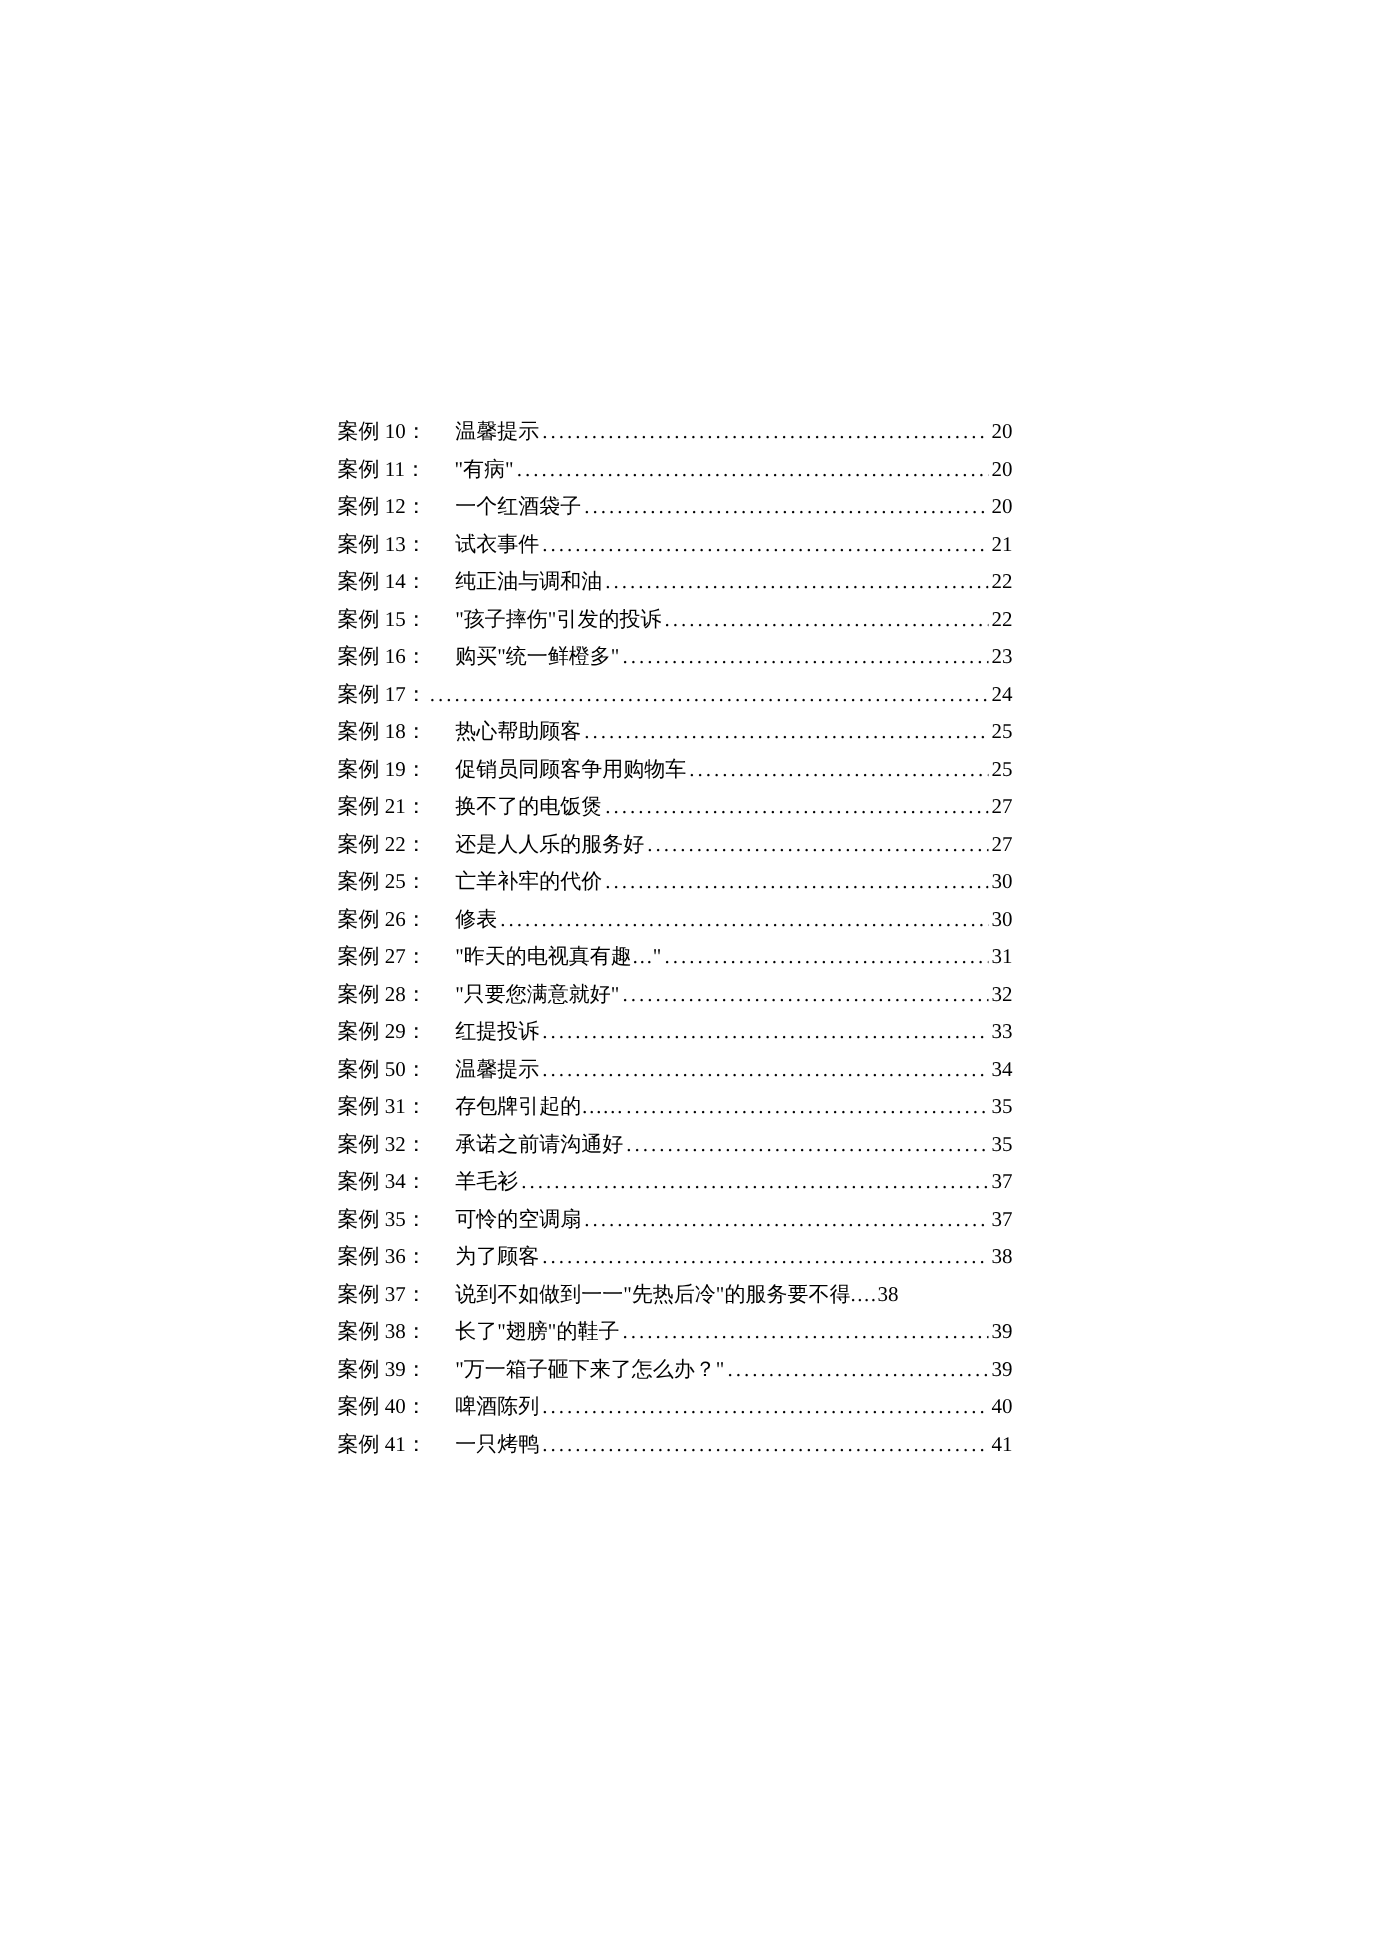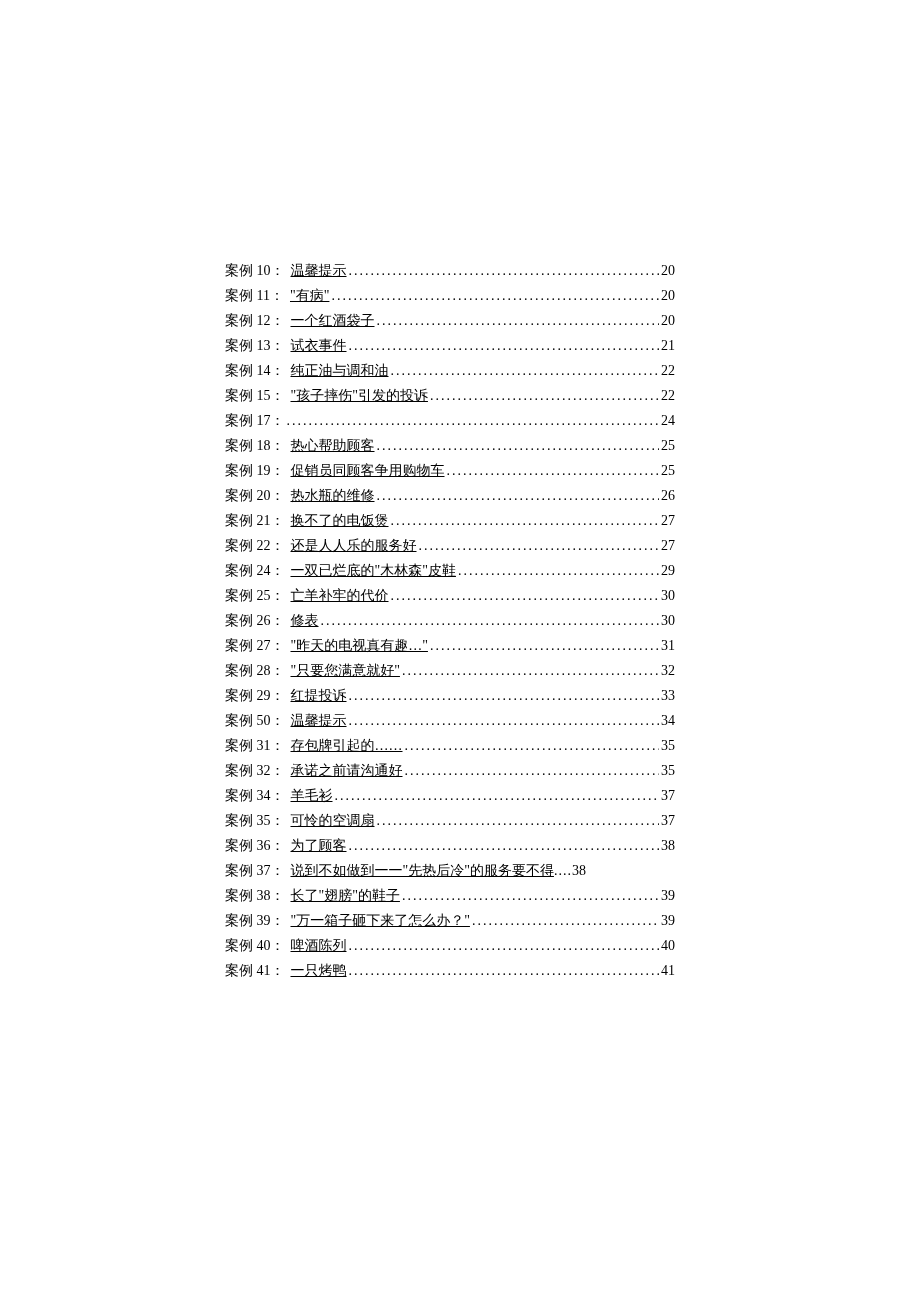--- a/index.html
+++ b/index.html
@@ -11,37 +11,36 @@
       width: 920px;
       height: 1301px;
       background: #ffffff;
       font-family: "SimSun", "宋体", serif;
       font-size: 14px;
       color: #000000;
       position: relative;
     }
     .content {
       position: absolute;
-      top: 258px;
+      top: 276px;
       left: 225px;
       width: 450px;
     }
     .toc-row {
       display: flex;
       align-items: baseline;
       line-height: 25px;
       white-space: nowrap;
     }
     .toc-label {
       flex-shrink: 0;
     }
     .toc-title {
       flex-shrink: 0;
-      margin-left: 6px;
-      text-decoration: underline;
+      margin-left: 19px;
     }
     .toc-dots {
       flex: 1;
       overflow: hidden;
       letter-spacing: 2px;
       margin: 0 2px;
     }
     .toc-dots::before {
       content: "..........................................................................";
     }
@@ -87,59 +86,53 @@
       <span class="toc-dots"></span>
       <span class="toc-page">22</span>
     </div>
     <div class="toc-row">
       <span class="toc-label">案例 15：</span>
       <span class="toc-title"> "孩子摔伤"引发的投诉</span>
       <span class="toc-dots"></span>
       <span class="toc-page">22</span>
     </div>
     <div class="toc-row">
+      <span class="toc-label">案例 16：</span>
+      <span class="toc-title">购买"统一鲜橙多"</span>
+      <span class="toc-dots"></span>
+      <span class="toc-page">23</span>
+    </div>
+    <div class="toc-row">
       <span class="toc-label">案例 17：</span>
       <span class="toc-dots"></span>
       <span class="toc-page">24</span>
     </div>
     <div class="toc-row">
       <span class="toc-label">案例 18：</span>
       <span class="toc-title">热心帮助顾客</span>
       <span class="toc-dots"></span>
       <span class="toc-page">25</span>
     </div>
     <div class="toc-row">
       <span class="toc-label">案例 19：</span>
       <span class="toc-title">促销员同顾客争用购物车</span>
       <span class="toc-dots"></span>
       <span class="toc-page">25</span>
     </div>
     <div class="toc-row">
-      <span class="toc-label">案例 20：</span>
-      <span class="toc-title">热水瓶的维修</span>
-      <span class="toc-dots"></span>
-      <span class="toc-page">26</span>
-    </div>
-    <div class="toc-row">
       <span class="toc-label">案例 21：</span>
       <span class="toc-title">换不了的电饭煲</span>
       <span class="toc-dots"></span>
       <span class="toc-page">27</span>
     </div>
     <div class="toc-row">
       <span class="toc-label">案例 22：</span>
       <span class="toc-title">还是人人乐的服务好</span>
       <span class="toc-dots"></span>
       <span class="toc-page">27</span>
-    </div>
-    <div class="toc-row">
-      <span class="toc-label">案例 24：</span>
-      <span class="toc-title"> 一双已烂底的"木林森"皮鞋</span>
-      <span class="toc-dots"></span>
-      <span class="toc-page">29</span>
     </div>
     <div class="toc-row">
       <span class="toc-label">案例 25：</span>
       <span class="toc-title">亡羊补牢的代价</span>
       <span class="toc-dots"></span>
       <span class="toc-page">30</span>
     </div>
     <div class="toc-row">
       <span class="toc-label">案例 26：</span>
       <span class="toc-title">修表</span>

